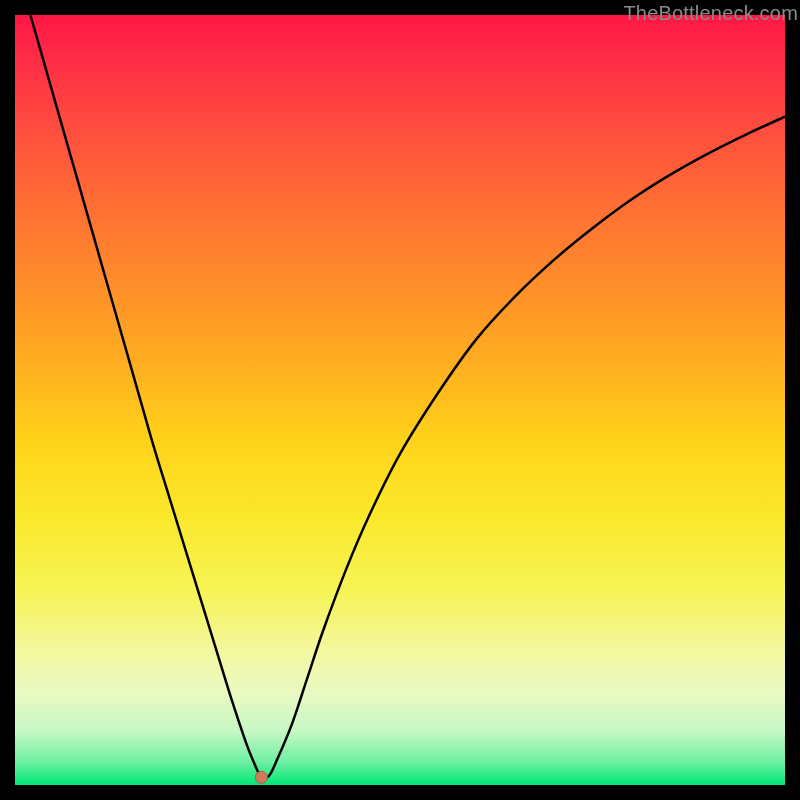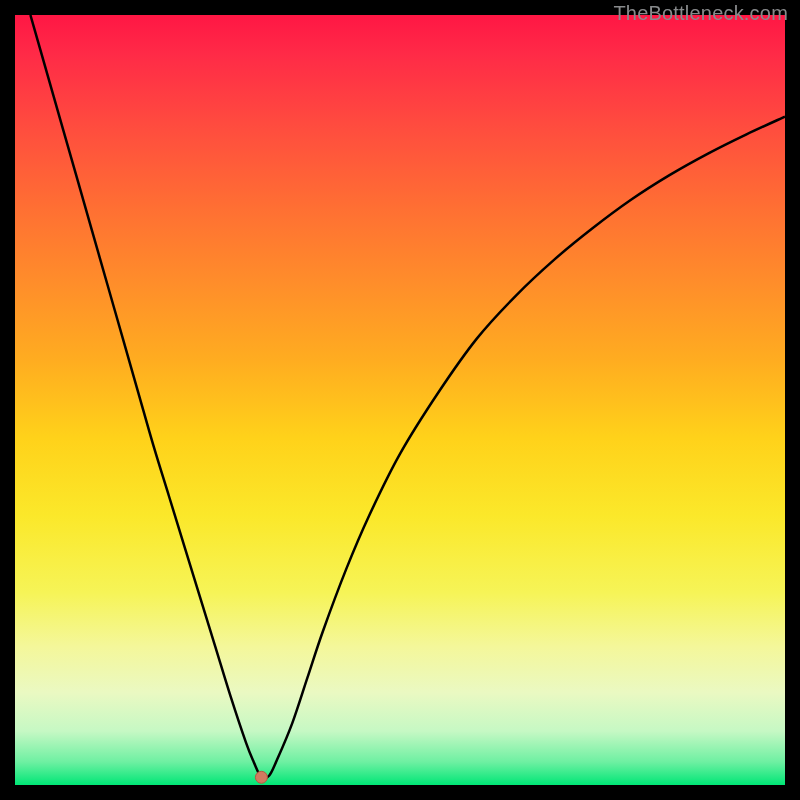--- a/index.html
+++ b/index.html
@@ -21,21 +21,21 @@
   .plot-area {
     position: absolute;
     left: 0;
     top: 0;
     width: 770px;
     height: 770px;
   }
   .watermark {
     position: absolute;
     top: 2px;
-    right: 12px;
+    right: 2px;
     font-family: Arial, Helvetica, sans-serif;
     font-size: 20px;
     color: #888a8c;
     letter-spacing: 0.2px;
     z-index: 10;
   }
   svg {
     display: block;
   }
 </style>

